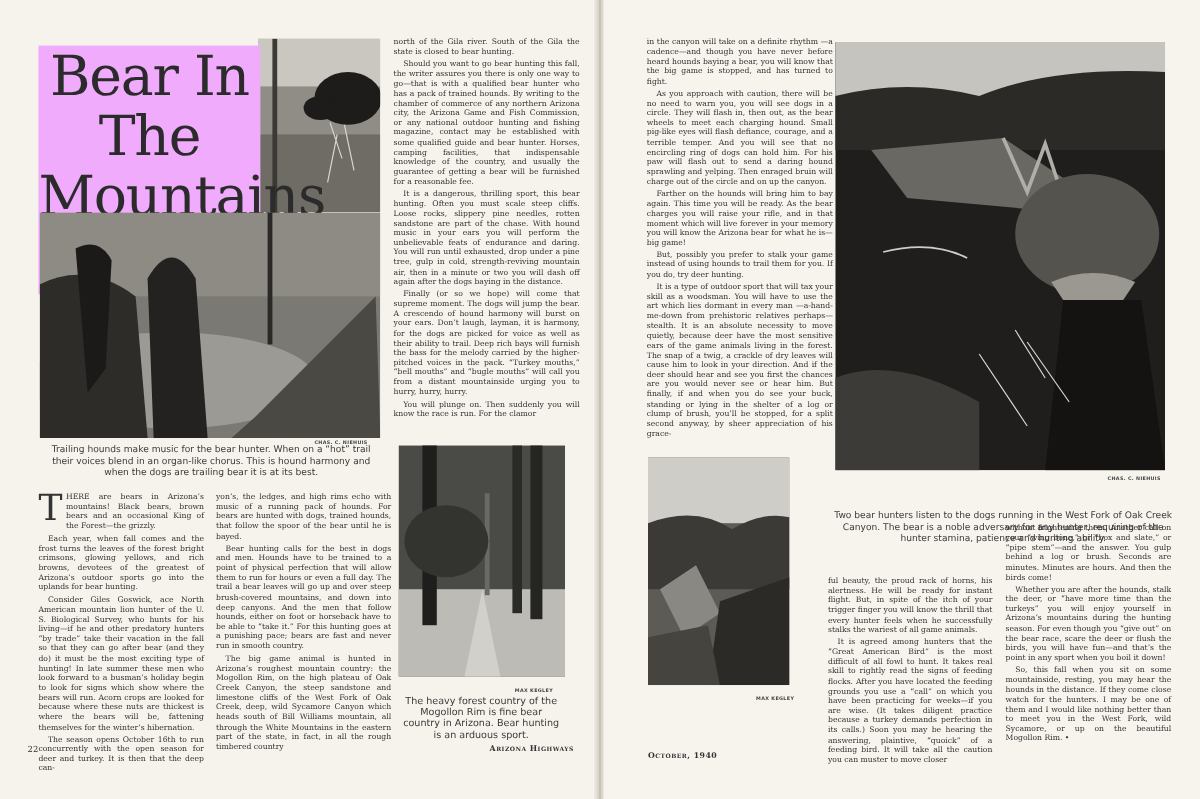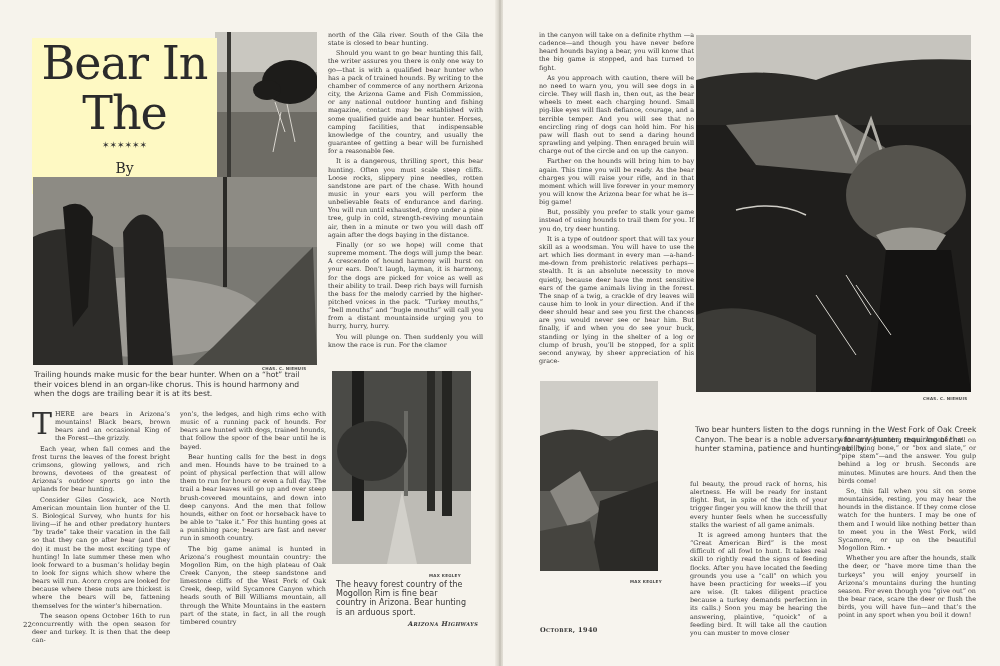--- a/index.html
+++ b/index.html
@@ -10,32 +10,32 @@
   }
   .page { position:absolute; top:0; height:666px; background:#f6f3ec; }
   .page-left { left:0; width:497px; }
   .page-right { left:503px; width:497px; background:#f7f4ee; }
   .gutter { position:absolute; left:495px; top:0; width:10px; height:666px;
     background:linear-gradient(to right,#f0ece4,#d6d2c8 40%,#bdb8ae 50%,#d6d2c8 60%,#f0ece4); }
 
   .photo { position:absolute; overflow:hidden; }
   .photo svg { width:100%; height:100%; display:block; }
 
-  .title-block { position:absolute; left:32px; top:38px; width:185px; text-align:center; background:#fef9c3; }
+  .title-block { position:absolute; left:32px; top:38px; width:185px; text-align:center; background:#f0abfc; }
   .title { font-family:"DejaVu Serif", serif; font-weight:300; font-size:46px; line-height:50px; letter-spacing:-1px; color:#2b2b2b; margin:0; }
   .ornament { font-size:9px; letter-spacing:0px; margin-top:2px; color:#333; }
   .byline-by { font-size:14px; margin-top:10px; }
   .byline-name { font-size:14.5px; margin-top:2px; }
 
   .col { position:absolute; font-size:6.4px; line-height:8.15px; text-align:justify; color:#333; }
   .col p { margin:0 0 2px 0; text-indent:8px; }
   .col p.noindent { text-indent:0; }
   .dropcap { float:left; font-size:30px; line-height:26px; margin:1px 3px 0 0; font-family:"DejaVu Serif", serif; }
 
-  .caption { position:absolute; font-family:"DejaVu Sans", sans-serif; font-size:7.6px; line-height:9.6px; color:#3a3a3a; }
+  .caption { position:absolute; font-family:"DejaVu Sans", sans-serif; font-size:7.6px; line-height:9.6px; color:#3a3a3a; text-align:center; }
   .credit { position:absolute; font-family:"DejaVu Sans", sans-serif; font-size:4px; letter-spacing:0.3px; color:#444; font-weight:bold; }
 
   .folio { position:absolute; font-size:7px; color:#333; }
   .running { position:absolute; font-size:6.5px; color:#333; font-variant:small-caps; letter-spacing:0.4px; font-weight:bold; }
 </style>
 </head>
 <body>
 
 <div class="page page-left">
 
@@ -47,20 +47,21 @@
       <rect x="12" y="0" width="4" height="145" fill="#3a3935"></rect>
       <ellipse cx="75" cy="50" rx="28" ry="22" fill="#1d1c1a"></ellipse>
       <ellipse cx="52" cy="58" rx="14" ry="10" fill="#1d1c1a"></ellipse>
       <path d="M60 70 L70 100 M72 72 L80 110 M66 80 L58 120" stroke="#d9d6cf" stroke-width="1"></path>
     </svg>
   </div>
 
   <div class="title-block">
     <h1 class="title">
       <span>Bear In The</span><br>
+      <span>Mountains</span>
     </h1>
     <div class="ornament">✶✶✶✶✶✶</div>
     <div class="byline-by">By</div>
     <div class="byline-name">Charles C. Niehuis</div>
   </div>
 
   <div class="photo" style="left:33px; top:177px; width:284px; height:188px;">
     <svg viewBox="0 0 284 188" preserveAspectRatio="none">
       <rect width="284" height="188" fill="#7a7973"></rect>
       <rect y="0" width="284" height="70" fill="#8d8b84"></rect>
@@ -105,21 +106,21 @@
       <rect x="110" y="0" width="10" height="145" fill="#252522"></rect>
       <rect x="72" y="40" width="4" height="85" fill="#6a6a65"></rect>
       <ellipse cx="40" cy="80" rx="35" ry="30" fill="#333330"></ellipse>
       <path d="M70 120 L85 193 L55 193Z" fill="#d2d0ca"></path>
     </svg>
   </div>
   <div class="credit" style="left:429px; top:573px;">MAX KEGLEY</div>
   <div class="caption" style="left:336px; top:580px; width:130px; font-size:8px; line-height:9.2px;">The heavy forest country of the Mogollon Rim is fine bear country in Arizona.  Bear hunting is an arduous sport.</div>
 
   <div class="folio" style="left:23px; top:621px;">22</div>
-  <div class="running" style="left:408px; top:620px;font-style:italic;">Arizona Highways</div>
+  <div class="running" style="left:408px; top:620px;">Arizona Highways</div>
 </div>
 
 <div class="gutter"></div>
 
 <div class="page page-right">
 
   <div class="col" style="left:36px; top:31px; width:155px;">
     <p class="noindent">in the canyon will take on a definite rhythm —a cadence—and though you have never before heard hounds baying a bear, you will know that the big game is stopped, and has turned to fight.</p>
     <p>As you approach with caution, there will be no need to warn you, you will see dogs in a circle.  They will flash in, then out, as the bear wheels to meet each charging hound.  Small pig-like eyes will flash defiance, courage, and a terrible temper.  And you will see that no encircling ring of dogs can hold him.  For his paw will flash out to send a daring hound sprawling and yelping. Then enraged bruin will charge out of the circle and on up the canyon.</p>
     <p>Farther on the hounds will bring him to bay again.  This time you will be ready.  As the bear charges you will raise your rifle, and in that moment which will live forever in your memory you will know the Arizona bear for what he is—big game!</p>
@@ -157,19 +158,19 @@
   </div>
   <div class="credit" style="left:127px; top:579px;">MAX KEGLEY</div>
 
   <div class="col" style="left:187px; top:436px; width:137px;margin-top:44px;">
     <p class="noindent">ful beauty, the proud rack of horns, his alertness.  He will be ready for instant flight.  But, in spite of the itch of your trigger finger you will know the thrill that every hunter feels when he successfully stalks the wariest of all game animals.</p>
     <p>It is agreed among hunters that the “Great American Bird” is the most difficult of all fowl to hunt.  It takes real skill to rightly read the signs of feeding flocks. After you have located the feeding grounds you use a “call” on which you have been practicing for weeks—if you are wise.  (It takes diligent practice because a turkey demands perfection in its calls.)  Soon you may be hearing the answering, plaintive, “quoick” of a feeding bird.  It will take all the caution you can muster to move closer</p>
   </div>
 
   <div class="col" style="left:335px; top:436px; width:138px;">
     <p class="noindent">without frightening them.  Another call on your “wing bone,” or “box and slate,” or “pipe stem”—and the answer.  You gulp behind a log or brush.  Seconds are minutes. Minutes are hours.  And then the birds come!</p>
+    <p>Whether you are after the hounds, stalk the deer, or “have more time than the turkeys” you will enjoy yourself in Arizona’s mountains during the hunting season.  For even though you “give out” on the bear race, scare the deer or flush the birds, you will have fun—and that’s the point in any sport when you boil it down!</p>
     <p>So, this fall when you sit on some mountainside, resting, you may hear the hounds in the distance.  If they come close watch for the hunters.  I may be one of them and I would like nothing better than to meet you in the West Fork, wild Sycamore, or up on the beautiful Mogollon Rim.  •</p>
-    <p>Whether you are after the hounds, stalk the deer, or “have more time than the turkeys” you will enjoy yourself in Arizona’s mountains during the hunting season.  For even though you “give out” on the bear race, scare the deer or flush the birds, you will have fun—and that’s the point in any sport when you boil it down!</p>
   </div>
 
   <div class="running" style="left:37px; top:626px;text-align:right;">October, 1940</div>
   <div class="folio" style="left:490px; top:621px;margin-left:37px;">23</div>
 </div>
 
 </body></html>

